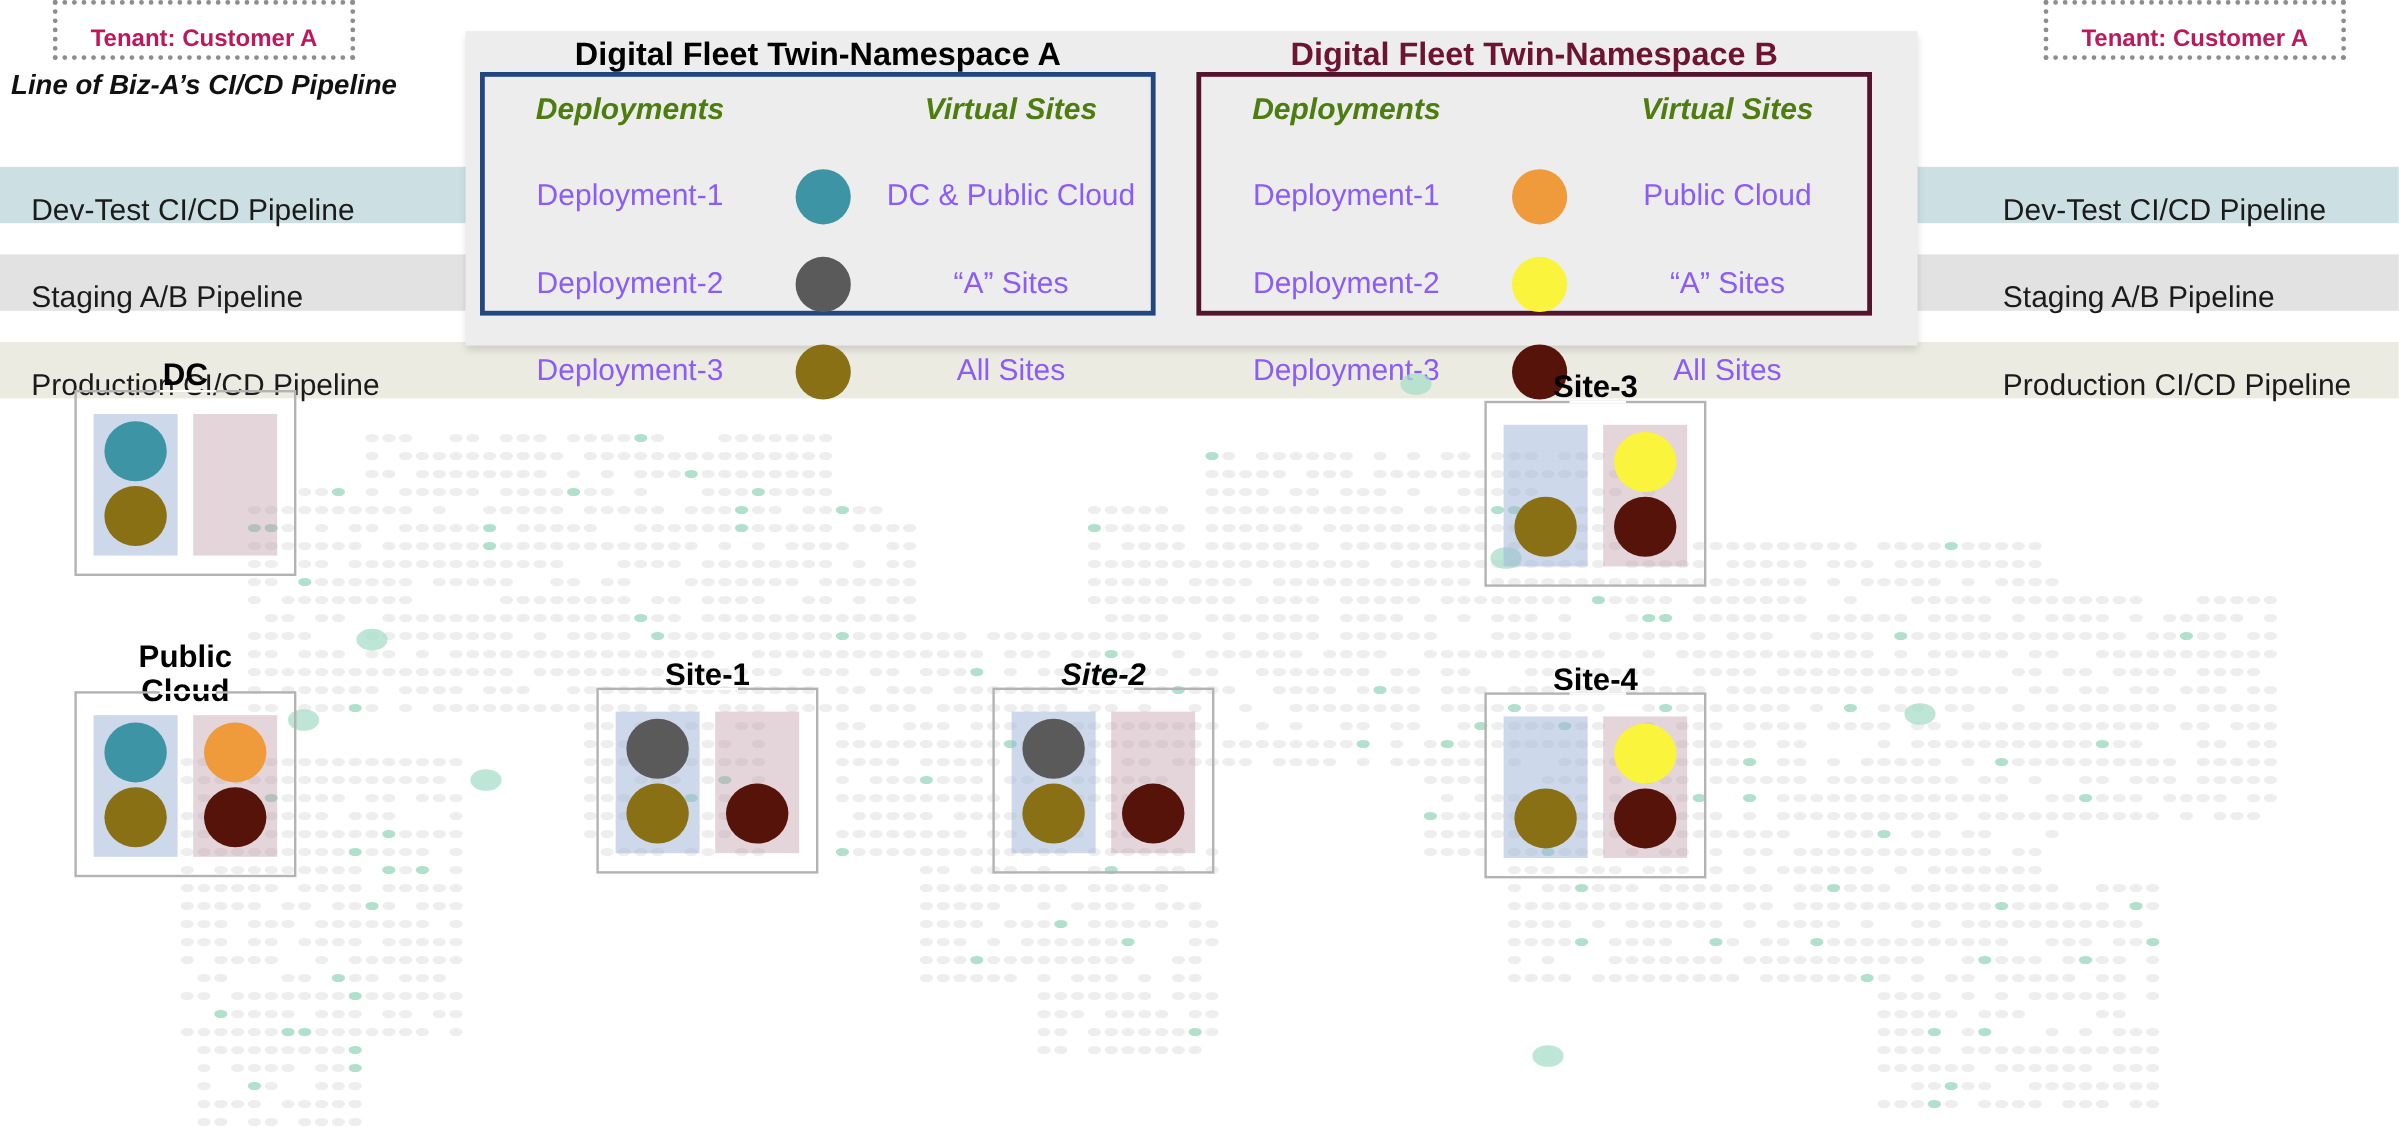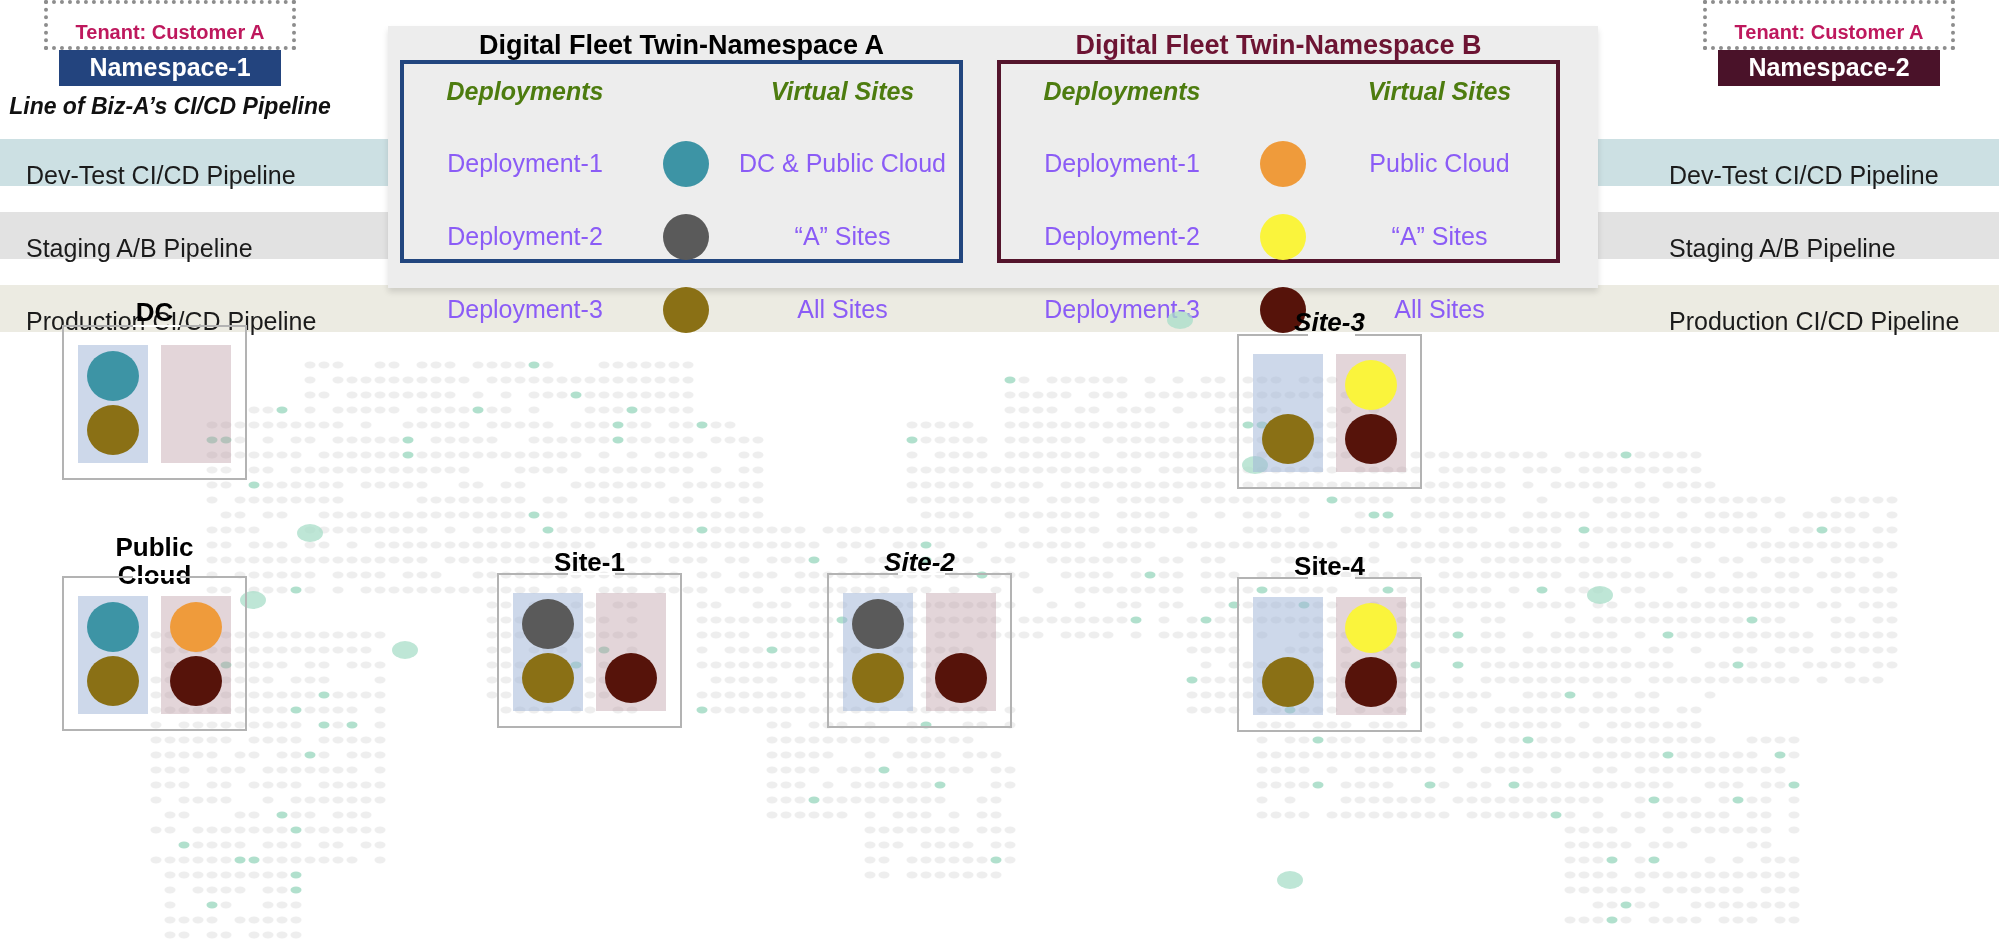--- a/index.html
+++ b/index.html
@@ -82,32 +82,30 @@
 <body>
 
 <div class="band dev"></div>
 <div class="band stage"></div>
 <div class="band prod"></div>
 
 <div class="center-card"></div>
 
 <div class="tenant-col left">
   <div class="tenant-dotted">Tenant: Customer A</div>
-  <div class="ns-badge">Namespace-1</div>
   <div class="lob-title">Line of Biz-A’s CI/CD Pipeline</div>
   <div class="pipe-list">
     <div class="pipe-row">Dev-Test CI/CD Pipeline</div>
     <div class="pipe-row">Staging A/B Pipeline</div>
     <div class="pipe-row">Production CI/CD Pipeline</div>
   </div>
 </div>
 
 <div class="tenant-col right">
   <div class="tenant-dotted">Tenant: Customer A</div>
-  <div class="ns-badge">Namespace-2</div>
   <div class="pipe-list">
     <div class="pipe-row">Dev-Test CI/CD Pipeline</div>
     <div class="pipe-row">Staging A/B Pipeline</div>
     <div class="pipe-row">Production CI/CD Pipeline</div>
   </div>
 </div>
 
 <div class="ns-head a">Digital Fleet Twin-Namespace A</div>
 <div class="ns-table a">
   <div class="ns-cols hdr-wrap">
@@ -2665,21 +2663,21 @@
       </div>
       <div class="panel blue" style="left: 16px; top: 45px; width: 70px; height: 118px;">
         <div class="pdot" style="width: 52px; height: 50px; left: 9px; top: 6px; background: rgb(90, 90, 90);"></div>
         <div class="pdot" style="width: 52px; height: 50px; left: 9px; top: 60px; background: rgb(138, 112, 21);"></div>
       </div>
       <div class="panel pink" style="left: 99px; top: 45px; width: 70px; height: 118px;">
         <div class="pdot" style="width: 52px; height: 50px; left: 9px; top: 60px; background: rgb(86, 19, 10);"></div>
       </div>
     </div>
     <div class="site" style="left: 1237px; top: 308px; width: 185px;">
-      <div class="site-label" style="top: 0px; font-style: italic;">
+      <div class="site-label" style="top: 0px;">
         <div>Site-3</div>
       </div>
       <div class="bracket" style="left: 0px; top: 26px; width: 185px; height: 155px;">
         <div class="notch" style="left: 38%; width: 26%;"></div>
       </div>
       <div class="panel blue" style="left: 16px; top: 46px; width: 70px; height: 118px;">
         <div class="pdot" style="width: 52px; height: 50px; left: 9px; top: 60px; background: rgb(138, 112, 21);"></div>
       </div>
       <div class="panel pink" style="left: 99px; top: 46px; width: 70px; height: 118px;">
         <div class="pdot" style="width: 52px; height: 50px; left: 9px; top: 6px; background: rgb(250, 244, 60);"></div>

